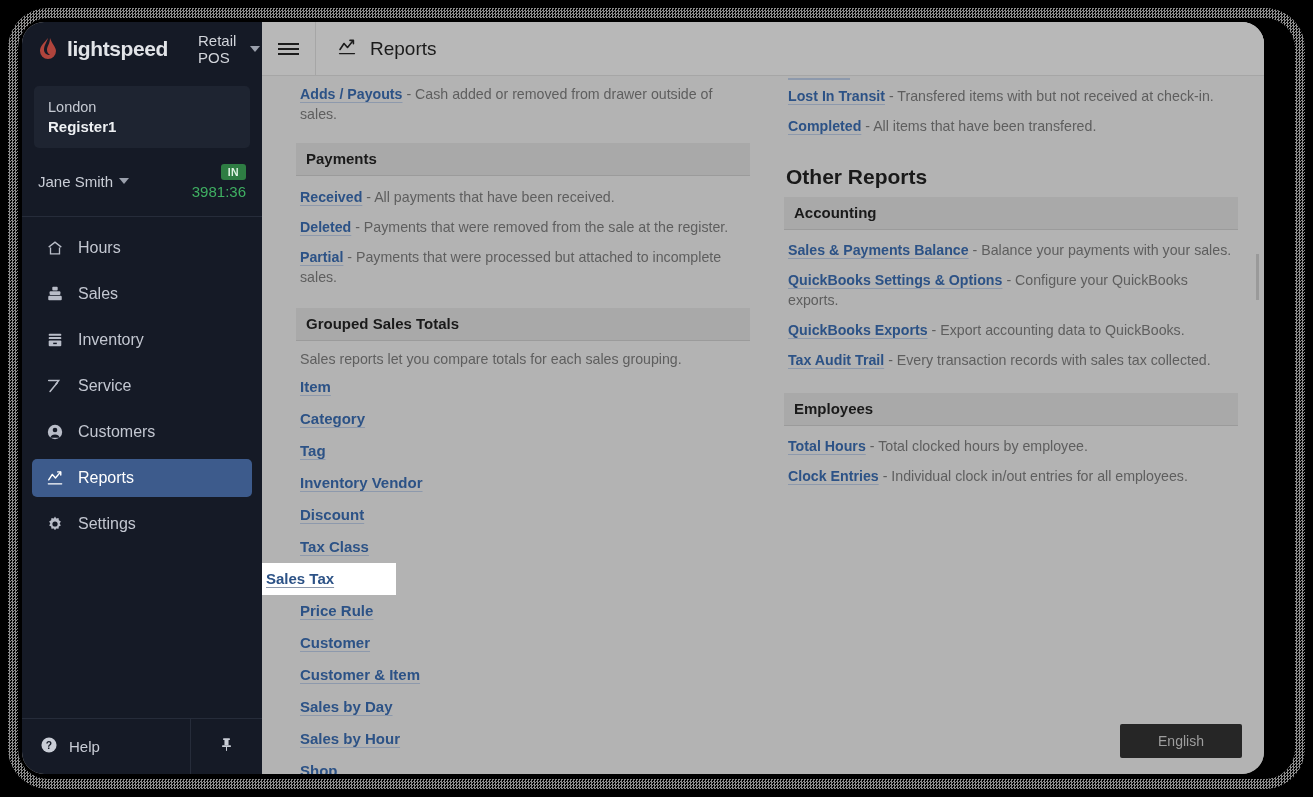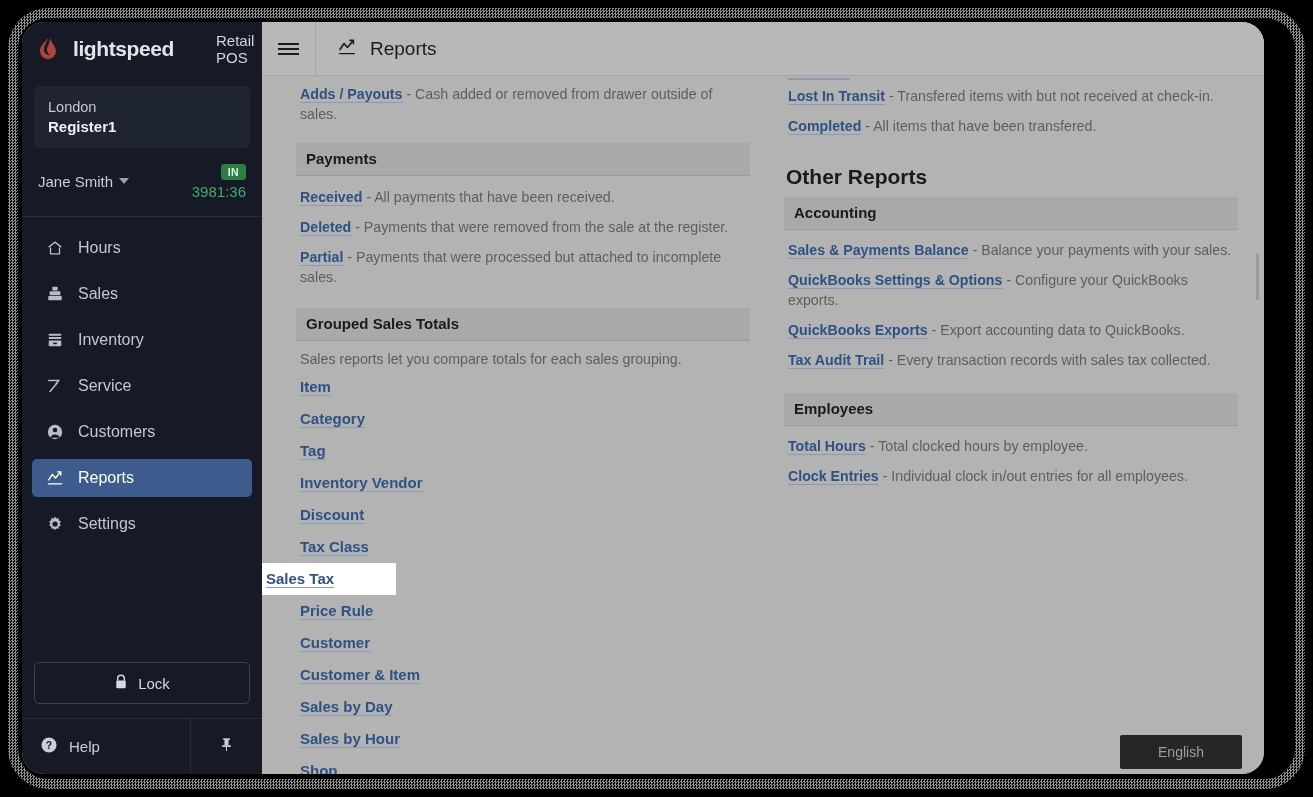--- a/index.html
+++ b/index.html
@@ -45,21 +45,21 @@
   .sidebar {
     width: 240px; height: 100%;
     background: #151a26;
     display: flex; flex-direction: column;
     flex: 0 0 240px;
   }
   .brand {
     height: 54px;
     display: flex; align-items: center;
     padding: 10px 16px;
-    gap: 14px;
+    gap: 8px;
   }
   .flame { width: 21px; height: 24px; flex: 0 0 auto; }
   .brand-word {
     color: #e2e4e8; font-size: 21px; font-weight: 700;
     letter-spacing: -0.4px;
   }
   .brand-sep { width: 1px; height: 20px; background: #b0443c; margin: 0 7px; }
   .brand-sub { color: #d2d5db; font-size: 15px; }
   .caret-d {
     display: inline-block; margin-left: 6px;
@@ -173,21 +173,21 @@
   .hl {
     background: #ffffff;
     display: block;
     margin-left: -34px;
     padding-left: 34px;
     padding-top: 8px; padding-bottom: 8px;
     width: 134px;
   }
 
   .lang-btn {
-    position: absolute; right: 22px; bottom: 5px;
+    position: absolute; right: 22px; bottom: 16px;
     width: 122px; height: 34px;
     background: #262626; color: #9e9e9e;
     display: flex; align-items: center; justify-content: center;
     font-size: 14px; border-radius: 2px; cursor: pointer;
   }
   .scrollbar {
     position: absolute; right: 2px; top: 0; bottom: 0; width: 6px;
   }
   .scrollthumb {
     position: absolute; left: 0; top: 178px; width: 3px; height: 46px;
@@ -306,31 +306,20 @@
             <svg viewBox="0 0 20 20" width="18" height="18" fill="#b9bdc8">
               <path d="M10 1.8 l1.4 2.1 2.5-.5 .4 2.5 2.2 1.3 -1.3 2.2 1.3 2.2 -2.2 1.3 -.4 2.5 -2.5-.5 -1.4 2.1 -1.4-2.1 -2.5 .5 -.4-2.5 -2.2-1.3 1.3-2.2 -1.3-2.2 2.2-1.3 .4-2.5 2.5 .5z"></path>
               <circle cx="10" cy="10" r="2.9" fill="#151a26"></circle>
             </svg>
           </span>
           <span>Settings</span>
         </div>
 
       </nav>
 
-      <div class="lock-wrap">
-        <div class="lock-btn">
-          <span>
-            <svg viewBox="0 0 16 18" width="14" height="16" fill="#d6d9e0">
-              <path d="M4.2 7.5 V5.2 a3.8 3.8 0 0 1 7.6 0 V7.5" fill="none" stroke="#d6d9e0" stroke-width="1.7"></path>
-              <rect x="2.6" y="7.4" width="10.8" height="8.6" rx="1.4"></rect>
-            </svg>
-          </span>
-          <span>Lock</span>
-        </div>
-      </div>
 
       <div class="footer">
         <div class="help">
           <span>
             <svg viewBox="0 0 20 20" width="18" height="18">
               <circle cx="10" cy="10" r="8.4" fill="#c9cdd6"></circle>
               <text x="10" y="14.4" font-size="11.5" font-weight="700" text-anchor="middle" fill="#151a26" font-family="Liberation Sans, sans-serif">?</text>
             </svg>
           </span>
           <span>Help</span>

